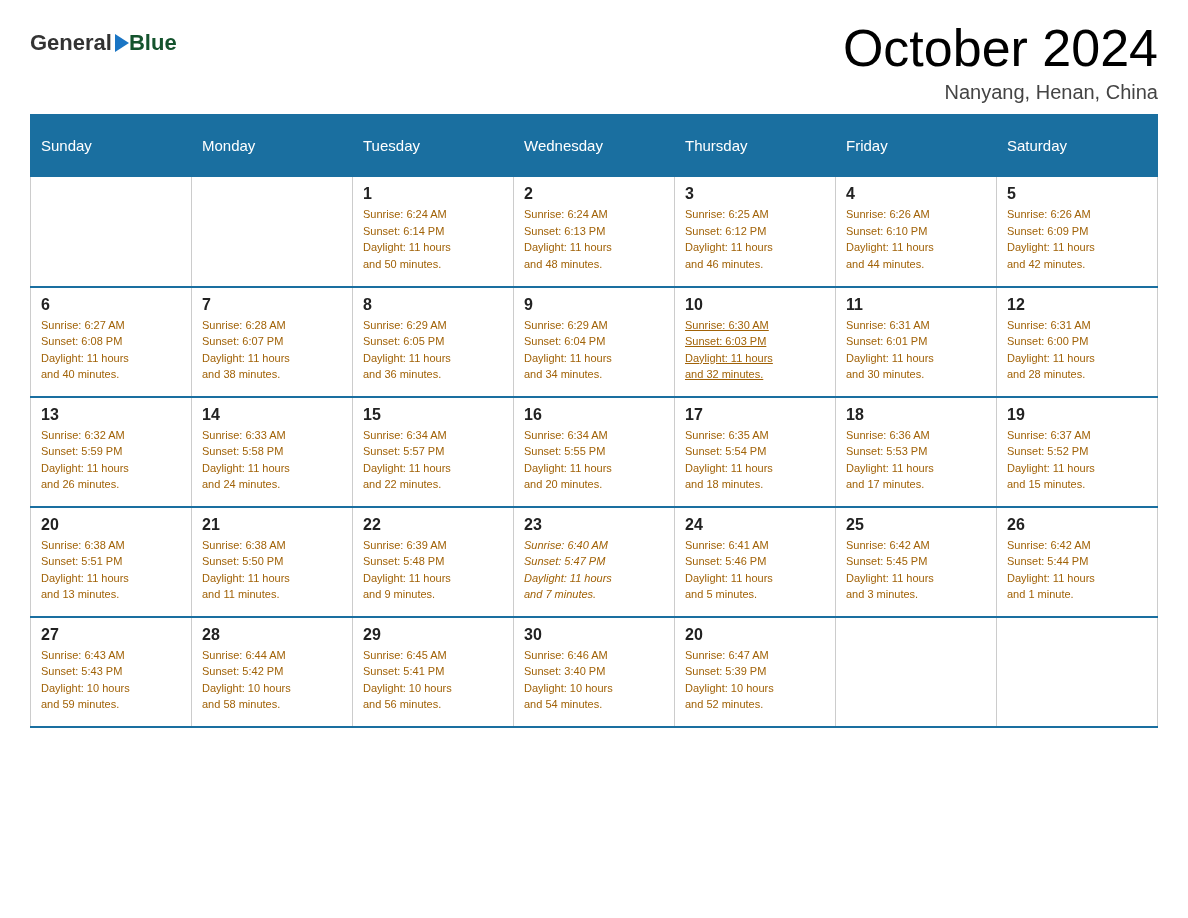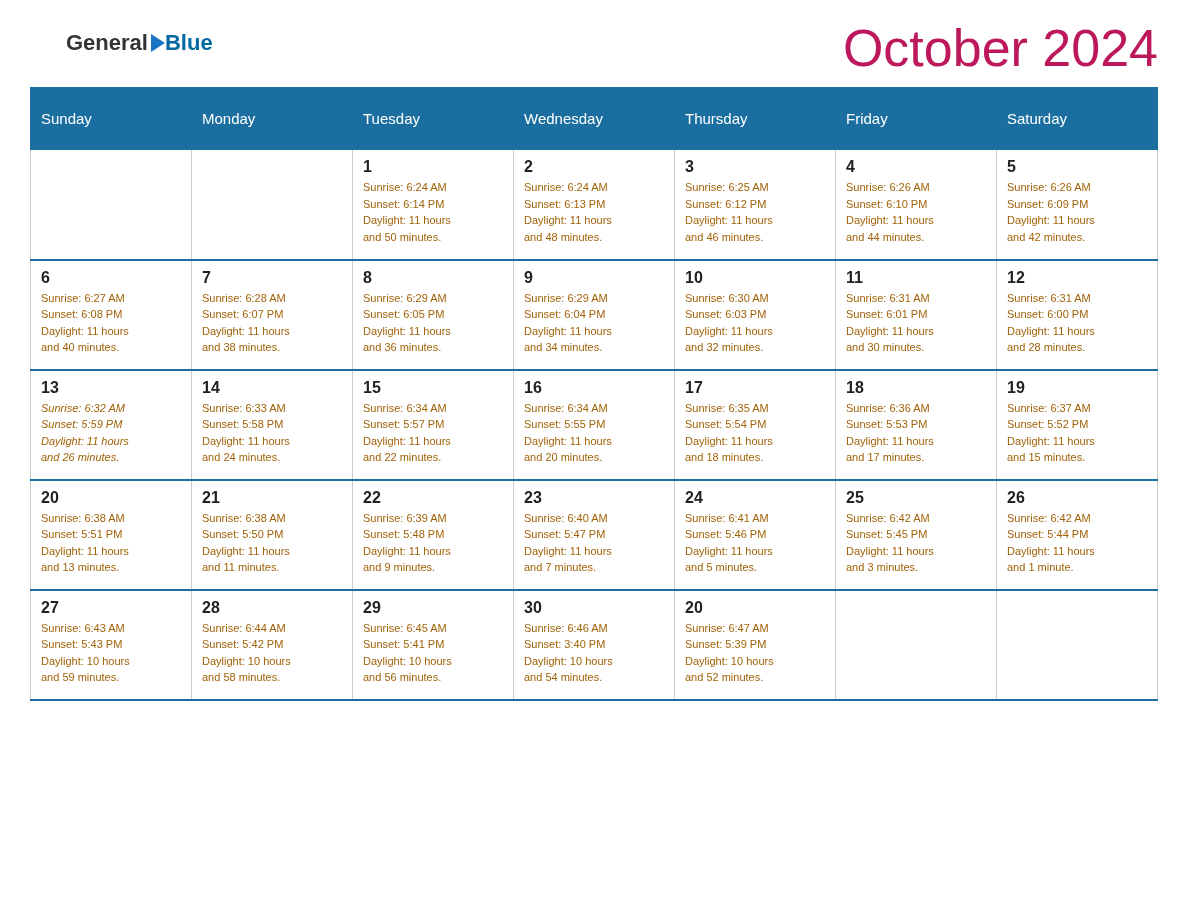--- a/index.html
+++ b/index.html
@@ -23,21 +23,21 @@
       font-weight: bold;
       color: #333;
       margin-top: 10px;
     }
     .title-block {
       text-align: right;
     }
     .month-title {
       font-size: 52px;
       font-weight: 300;
-      color: #be185d;
+      color: #000000;
       line-height: 1.1;
     }
     .location {
       font-size: 20px;
       color: #444;
       margin-top: 4px;
     }
     table {
       width: 100%;
       border-collapse: collapse;
@@ -75,27 +75,28 @@
     }
     tr td { height: 110px; }
     .empty { background: #fff; }
   </style>
 </head>
 <body>
 
 <div class="header">
   <div class="logo">
     <span>
-      <span style="color:#333;margin-left:36px;">General</span><span style="display:inline-block;width:0;height:0;border-left:14px solid #1a75c4;border-top:9px solid transparent;border-bottom:9px solid transparent;margin-left:3px;vertical-align:middle;margin-top:-2px;"></span>
+      <span style="color:#333;">General</span><span style="display:inline-block;width:0;height:0;border-left:14px solid #1a75c4;border-top:9px solid transparent;border-bottom:9px solid transparent;margin-left:3px;vertical-align:middle;margin-top:-2px;"></span>
     </span>
     <br>
-    <span style="color:#0369a1;font-size:22px;font-weight:bold;">Blue</span>
+    <span style="color:#14532d;font-size:22px;font-weight:bold;">Blue</span>
   </div>
   <div class="title-block">
     <div class="month-title">October 2024</div>
+    <div class="location">Nanyang, Henan, China</div>
   </div>
 </div>
 
 <table>
   <thead>
     <tr>
       <th>Sunday</th>
       <th>Monday</th>
       <th>Tuesday</th>
       <th>Wednesday</th>
@@ -139,35 +140,35 @@
 Daylight: 11 hours
 and 38 minutes.</span></td>
         <td><span class="day-num">8</span><span class="day-info" style="white-space: pre-line;">Sunrise: 6:29 AM
 Sunset: 6:05 PM
 Daylight: 11 hours
 and 36 minutes.</span></td>
         <td><span class="day-num">9</span><span class="day-info" style="white-space: pre-line;">Sunrise: 6:29 AM
 Sunset: 6:04 PM
 Daylight: 11 hours
 and 34 minutes.</span></td>
-        <td><span class="day-num">10</span><span class="day-info" style="white-space: pre-line;">Sunrise: 6:30 AM
+        <td><span class="day-num">10</span><span class="day-info" style="white-space: pre-line; text-decoration: underline;">Sunrise: 6:30 AM
 Sunset: 6:03 PM
 Daylight: 11 hours
 and 32 minutes.</span></td>
         <td><span class="day-num">11</span><span class="day-info" style="white-space: pre-line;">Sunrise: 6:31 AM
 Sunset: 6:01 PM
 Daylight: 11 hours
 and 30 minutes.</span></td>
         <td><span class="day-num">12</span><span class="day-info" style="white-space: pre-line;">Sunrise: 6:31 AM
 Sunset: 6:00 PM
 Daylight: 11 hours
 and 28 minutes.</span></td>
       </tr>
       <tr>
-        <td><span class="day-num">13</span><span class="day-info" style="white-space: pre-line; font-style: italic;">Sunrise: 6:32 AM
+        <td><span class="day-num">13</span><span class="day-info" style="white-space: pre-line;">Sunrise: 6:32 AM
 Sunset: 5:59 PM
 Daylight: 11 hours
 and 26 minutes.</span></td>
         <td><span class="day-num">14</span><span class="day-info" style="white-space: pre-line;">Sunrise: 6:33 AM
 Sunset: 5:58 PM
 Daylight: 11 hours
 and 24 minutes.</span></td>
         <td><span class="day-num">15</span><span class="day-info" style="white-space: pre-line;">Sunrise: 6:34 AM
 Sunset: 5:57 PM
 Daylight: 11 hours
@@ -195,21 +196,21 @@
 Daylight: 11 hours
 and 13 minutes.</span></td>
         <td><span class="day-num">21</span><span class="day-info" style="white-space: pre-line;">Sunrise: 6:38 AM
 Sunset: 5:50 PM
 Daylight: 11 hours
 and 11 minutes.</span></td>
         <td><span class="day-num">22</span><span class="day-info" style="white-space: pre-line;">Sunrise: 6:39 AM
 Sunset: 5:48 PM
 Daylight: 11 hours
 and 9 minutes.</span></td>
-        <td><span class="day-num">23</span><span class="day-info" style="white-space: pre-line;">Sunrise: 6:40 AM
+        <td><span class="day-num">23</span><span class="day-info" style="white-space: pre-line; font-style: italic;">Sunrise: 6:40 AM
 Sunset: 5:47 PM
 Daylight: 11 hours
 and 7 minutes.</span></td>
         <td><span class="day-num">24</span><span class="day-info" style="white-space: pre-line;">Sunrise: 6:41 AM
 Sunset: 5:46 PM
 Daylight: 11 hours
 and 5 minutes.</span></td>
         <td><span class="day-num">25</span><span class="day-info" style="white-space: pre-line;">Sunrise: 6:42 AM
 Sunset: 5:45 PM
 Daylight: 11 hours

